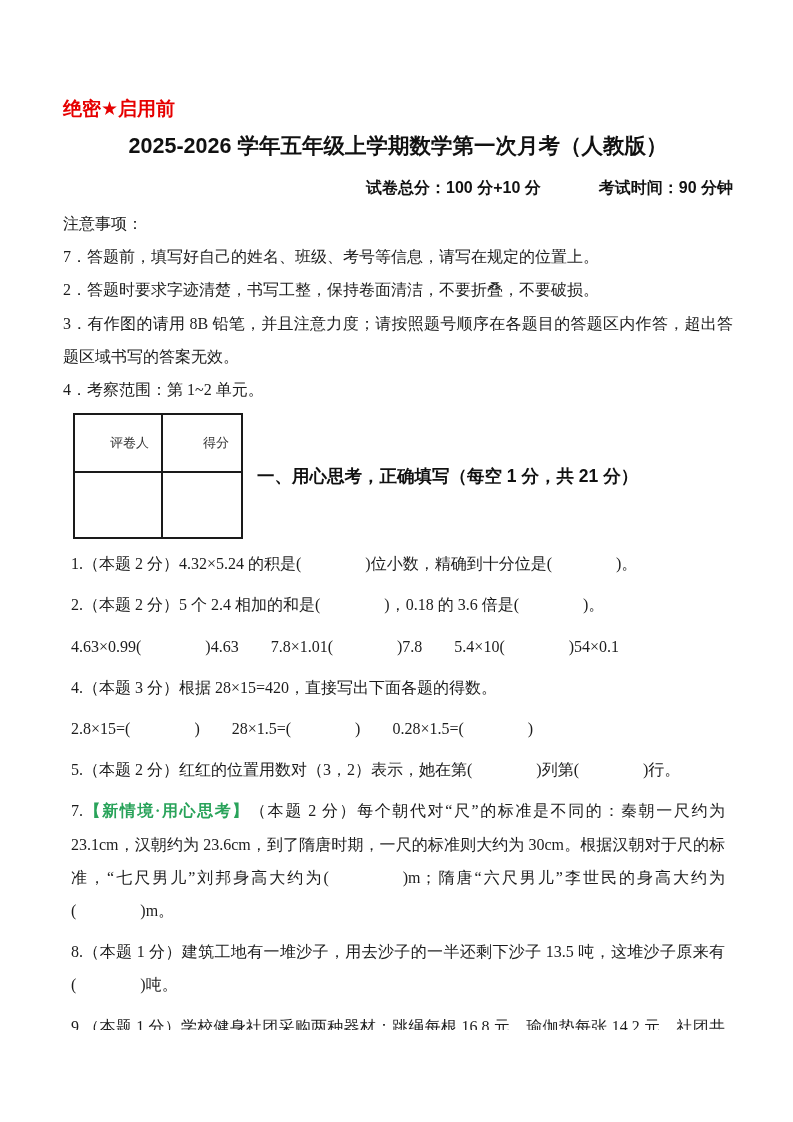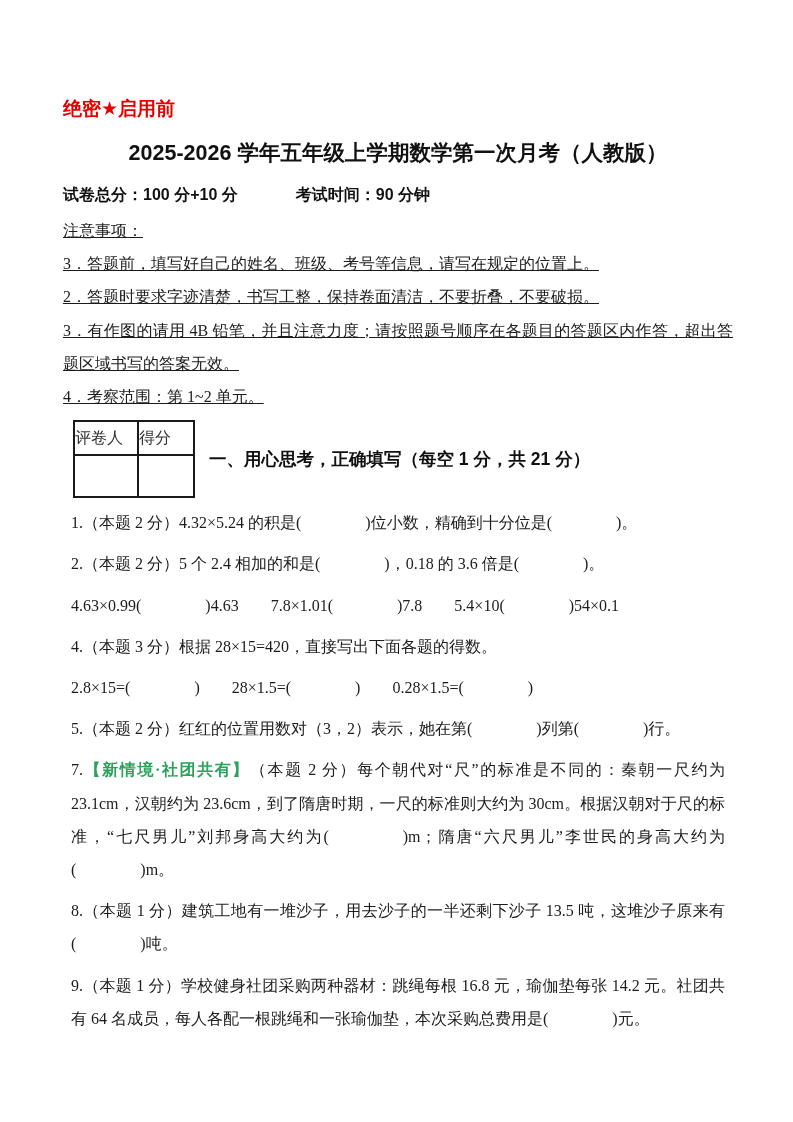--- a/index.html
+++ b/index.html
@@ -18,57 +18,57 @@
   .secret {
     margin: 0;
     padding-top: 96px;
     font-family: "Liberation Sans", "DejaVu Sans", sans-serif;
     font-weight: bold;
     font-size: 19px;
     line-height: 26px;
     color: #e60000;
   }
   .title {
-    margin: 16px 0 0 0;
+    margin: 9px 0 0 0;
     text-align: center;
     font-family: "Liberation Sans", "DejaVu Sans", sans-serif;
     font-weight: bold;
     font-size: 21.5px;
     line-height: 30px;
     color: #111;
   }
   .subtitle {
     margin: 15px 0 0 0;
-    text-align: left;
+    text-align: right;
     font-family: "Liberation Sans", "DejaVu Sans", sans-serif;
     font-weight: bold;
     font-size: 16px;
     line-height: 24px;
     color: #111;
   }
   .meta-gap { display: inline-block; width: 58px; }
   .notes {
     margin-top: 7px;
     font-size: 16px;
     line-height: 33.2px;
   }
-  .notes p { margin: 0; text-align: justify; text-decoration: underline; }
+  .notes p { margin: 0; text-align: justify; }
   .grading {
     margin-top: 7px;
     margin-left: 10px;
     display: flex;
     align-items: center;
   }
   .grading-table { border-collapse: collapse; }
   .grading-table td {
     border: 2px solid #1a1a1a;
-    text-align: left;
+    text-align: right;
     vertical-align: middle;
-    font-size: 16px;
-    padding: 0;
+    font-size: 13px;
+    padding: 12px;
     color: #333;
   }
   .grading-table .hdr-row td { width: 62px; height: 32px; }
   .grading-table .hdr-row td + td { width: 54px; }
   .grading-table .blank-row td { height: 40px; }
   .section-heading {
     margin: 0 12px 0 14px;
     font-family: "Liberation Sans", "DejaVu Sans", sans-serif;
     font-weight: bold;
     font-size: 17.5px;
@@ -89,23 +89,23 @@
 <div class="page">
 
   <p class="secret">绝密★启用前</p>
 
   <h1 class="title">2025-2026 学年五年级上学期数学第一次月考（人教版）</h1>
 
   <p class="subtitle"><span>试卷总分：100 分+10 分</span><span class="meta-gap"></span><span>考试时间：90 分钟</span></p>
 
   <div class="notes">
     <p>注意事项：</p>
-    <p>3．答题前，填写好自己的姓名、班级、考号等信息，请写在规定的位置上。</p>
+    <p>7．答题前，填写好自己的姓名、班级、考号等信息，请写在规定的位置上。</p>
     <p>2．答题时要求字迹清楚，书写工整，保持卷面清洁，不要折叠，不要破损。</p>
-    <p>3．有作图的请用 4B 铅笔，并且注意力度；请按照题号顺序在各题目的答题区内作答，超出答题区域书写的答案无效。</p>
+    <p>3．有作图的请用 8B 铅笔，并且注意力度；请按照题号顺序在各题目的答题区内作答，超出答题区域书写的答案无效。</p>
     <p>4．考察范围：第 1~2 单元。</p>
   </div>
 
   <div class="grading">
     <table class="grading-table">
       <tbody>
         <tr class="hdr-row">
           <td>评卷人</td>
           <td>得分</td>
         </tr>
@@ -125,21 +125,21 @@
     <p class="q"><span>2.</span><span>（本题 2 分）</span><span>5 个 2.4 相加的和是(　　　　)，0.18 的 3.6 倍是(　　　　)。</span></p>
 
     <p class="q">4.63×0.99(　　　　)4.63　　7.8×1.01(　　　　)7.8　　5.4×10(　　　　)54×0.1</p>
 
     <p class="q"><span>4.</span><span>（本题 3 分）</span><span>根据 28×15=420，直接写出下面各题的得数。</span></p>
     <p class="q">2.8×15=(　　　　)　　28×1.5=(　　　　)　　0.28×1.5=(　　　　)</p>
 
     <p class="q"><span>5.</span><span>（本题 2 分）</span><span>红红的位置用数对（3，2）表示，她在第(　　　　)列第(　　　　)行。</span></p>
 
 
-    <p class="q"><span>7.</span><span class="q-tag">【新情境·社团共有】</span><span>（本题 2 分）</span><span>每个朝代对“尺”的标准是不同的：秦朝一尺约为 23.1cm，汉朝约为 23.6cm，到了隋唐时期，一尺的标准则大约为 30cm。根据汉朝对于尺的标准，“七尺男儿”刘邦身高大约为(　　　　)m；隋唐“六尺男儿”李世民的身高大约为(　　　　)m。</span></p>
+    <p class="q"><span>7.</span><span class="q-tag">【新情境·用心思考】</span><span>（本题 2 分）</span><span>每个朝代对“尺”的标准是不同的：秦朝一尺约为 23.1cm，汉朝约为 23.6cm，到了隋唐时期，一尺的标准则大约为 30cm。根据汉朝对于尺的标准，“七尺男儿”刘邦身高大约为(　　　　)m；隋唐“六尺男儿”李世民的身高大约为(　　　　)m。</span></p>
 
     <p class="q"><span>8.</span><span>（本题 1 分）</span><span>建筑工地有一堆沙子，用去沙子的一半还剩下沙子 13.5 吨，这堆沙子原来有(　　　　)吨。</span></p>
 
     <p class="q"><span>9.</span><span>（本题 1 分）</span><span>学校健身社团采购两种器材：跳绳每根 16.8 元，瑜伽垫每张 14.2 元。社团共有 64 名成员，每人各配一根跳绳和一张瑜伽垫，本次采购总费用是(　　　　)元。</span></p>
 
   </div>
 
 </div>
 
 </body></html>

